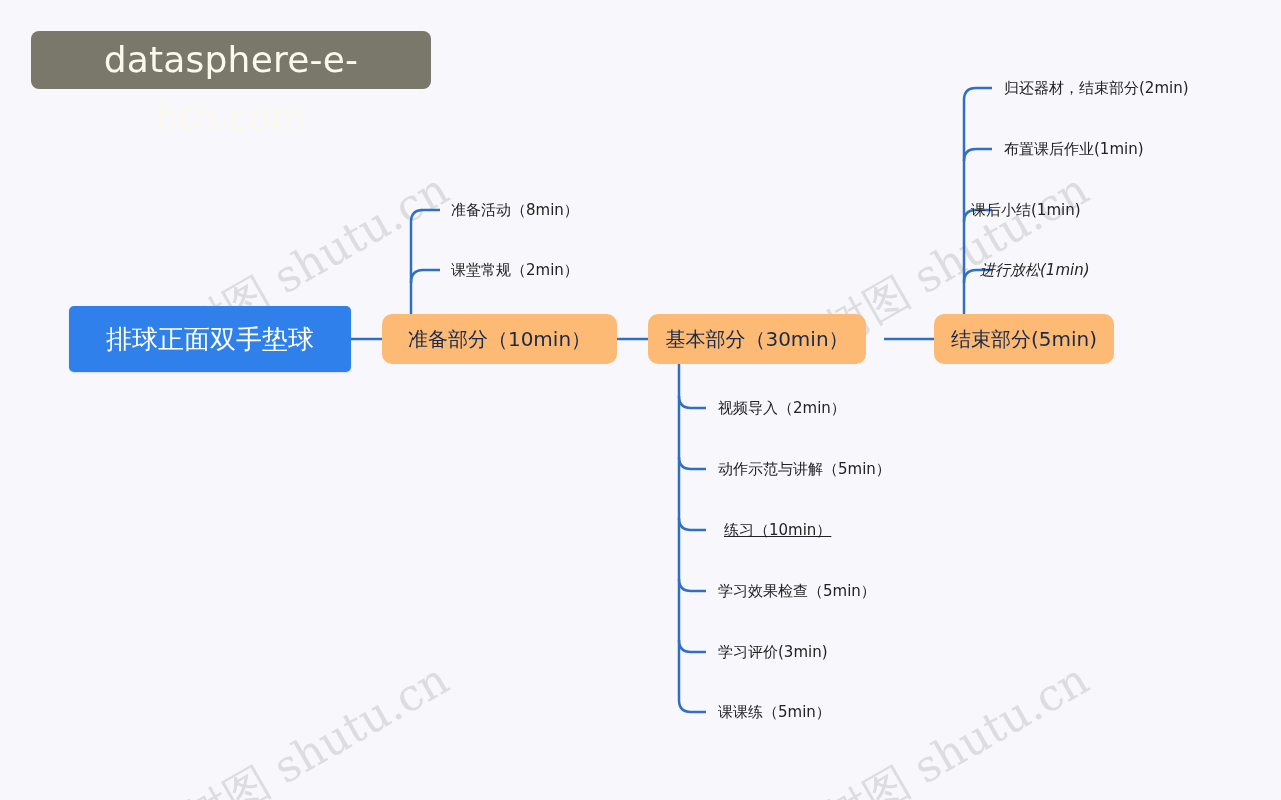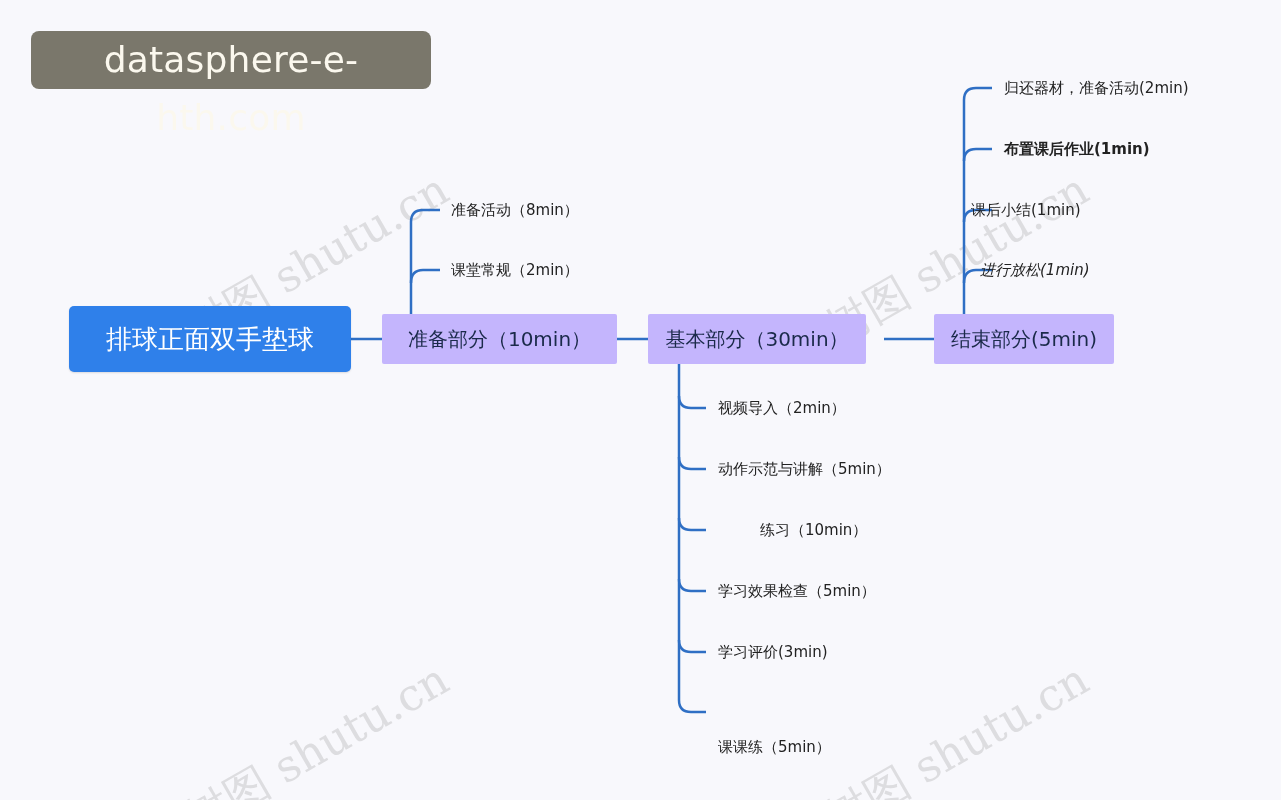--- a/index.html
+++ b/index.html
@@ -15,21 +15,21 @@
     font-family:"DejaVu Sans",sans-serif; letter-spacing:0.2px;
   }
   svg.lines { position:absolute; left:0; top:0; }
   .root {
     position:absolute; left:69px; top:306px; width:282px; height:66px;
     background:#2f80ea; border-radius:5px; color:#fff;
     font-size:26px; line-height:66px; text-align:center;
     box-shadow:0 1px 2px rgba(0,0,0,0.12);
   }
   .section {
-    position:absolute; height:50px; background:#c4b5fd; border-radius:2px;
+    position:absolute; height:50px; background:#fdba74; border-radius:10px;
     color:#1b2a4a; font-size:20px; line-height:50px; text-align:center;
   }
   .leaf {
     position:absolute; font-size:15px; color:#222; white-space:nowrap;
     line-height:20px;
   }
   .wm {
     position:absolute; font-family:"DejaVu Serif",serif; font-size:44px;
     color:rgba(150,150,150,0.28); transform:rotate(-30deg);
     white-space:nowrap; pointer-events:none;
@@ -73,21 +73,21 @@
 
 <div class="section" style="left:382px;top:314px;width:235px;">准备部分（10min）</div>
 <div class="section" style="left:648px;top:314px;width:218px;">基本部分（30min）</div>
 <div class="section" style="left:934px;top:314px;width:180px;">结束部分(5min)</div>
 
 <div class="leaf" style="left:451px;top:200px;">准备活动（8min）</div>
 <div class="leaf" style="left:451px;top:260px;">课堂常规（2min）</div>
 
 <div class="leaf" style="left:718px;top:398px;">视频导入（2min）</div>
 <div class="leaf" style="left:718px;top:459px;">动作示范与讲解（5min）</div>
-<div class="leaf" style="left:760px;top:520px;">练习（10min）</div>
+<div class="leaf" style="left:724px;top:520px;text-decoration:underline;">练习（10min）</div>
 <div class="leaf" style="left:718px;top:581px;">学习效果检查（5min）</div>
 <div class="leaf" style="left:718px;top:642px;">学习评价(3min)</div>
-<div class="leaf" style="left:718px;top:702px;margin-top:35px;">课课练（5min）</div>
+<div class="leaf" style="left:718px;top:702px;">课课练（5min）</div>
 
-<div class="leaf" style="left:1004px;top:78px;">归还器材，准备活动(2min)</div>
-<div class="leaf" style="left:1004px;top:139px;font-weight:bold;">布置课后作业(1min)</div>
+<div class="leaf" style="left:1004px;top:78px;">归还器材，结束部分(2min)</div>
+<div class="leaf" style="left:1004px;top:139px;">布置课后作业(1min)</div>
 <div class="leaf" style="left:971px;top:200px;">课后小结(1min)</div>
 <div class="leaf" style="left:980px;top:260px;font-style:italic;">进行放松(1min)</div>
 
 </body></html>

